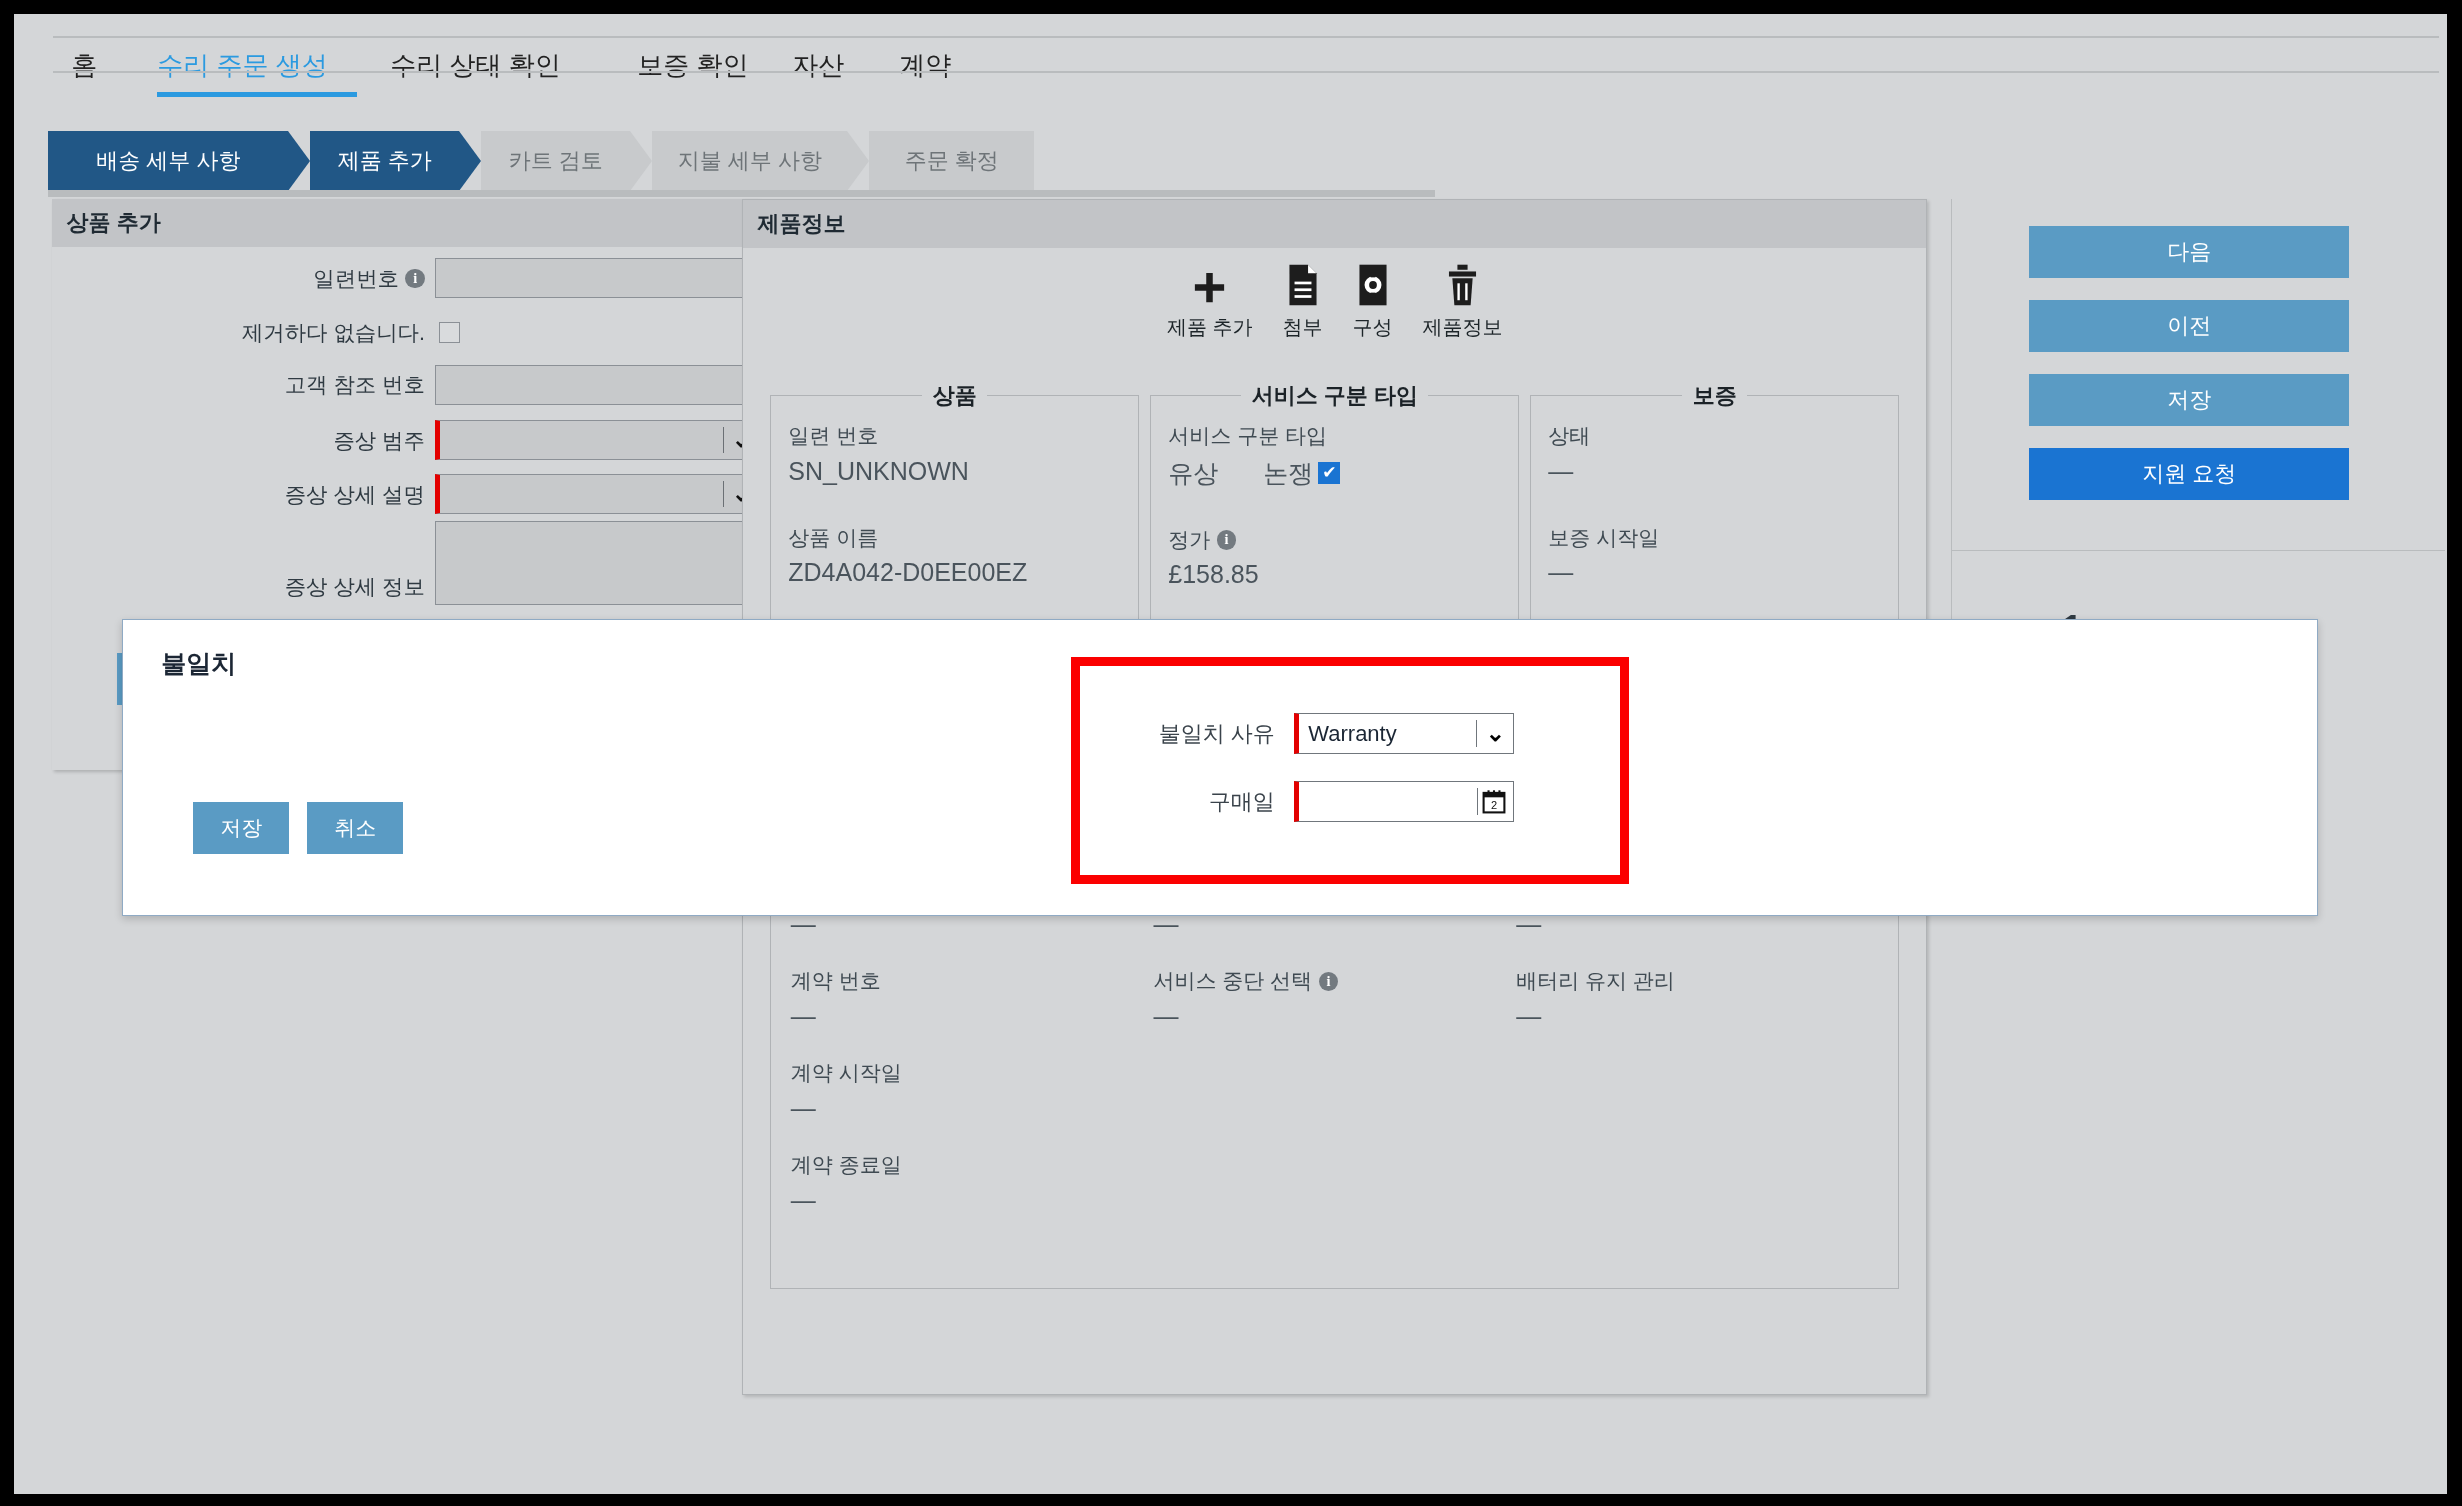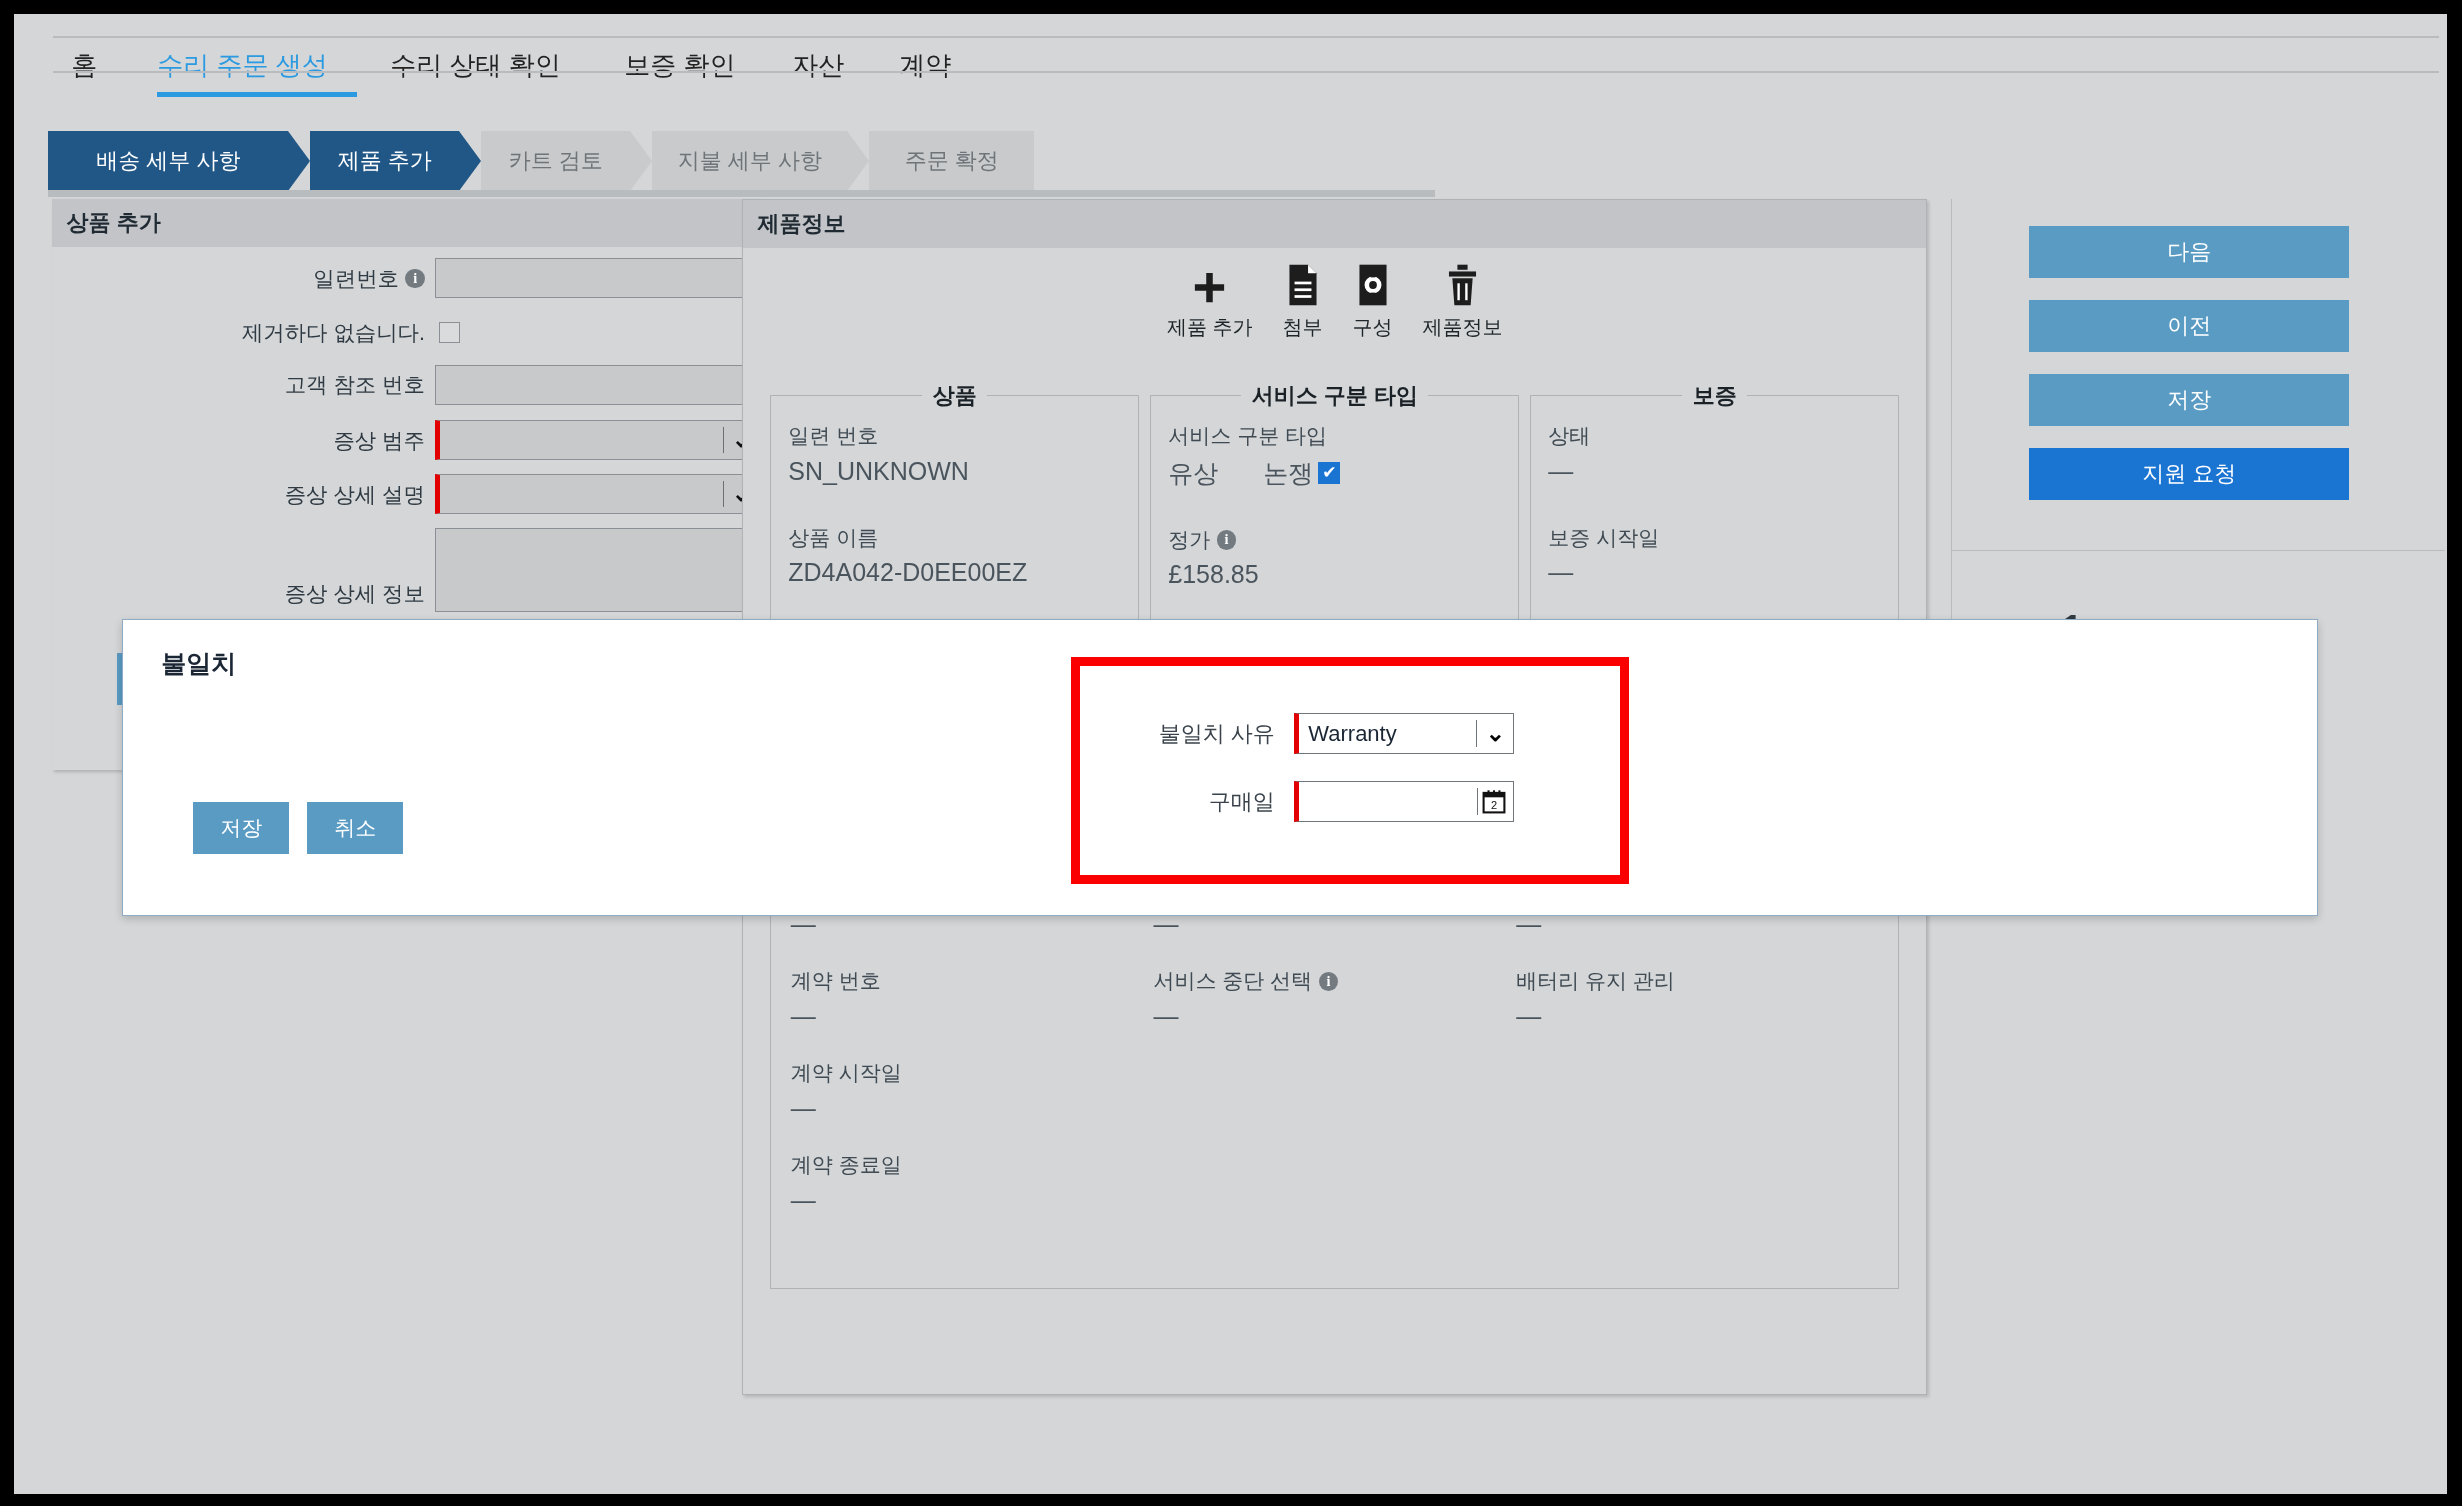--- a/index.html
+++ b/index.html
@@ -243,21 +243,21 @@
 <body>
 
 <div id="page">
 
   <div class="topnav-rule"></div>
   <div class="topnav">
     <div class="topnav-item" style="left:18px">홈</div>
     <div class="topnav-item active" style="left:104px">수리 주문 생성</div>
     <div class="topnav-underline" style="left:104px; width:200px"></div>
     <div class="topnav-item" style="left:337px">수리 상태 확인</div>
-    <div class="topnav-item" style="left:571px">보증 확인</div>
+    <div class="topnav-item" style="left:584px">보증 확인</div>
     <div class="topnav-item" style="left:739px">자산</div>
     <div class="topnav-item" style="left:846px">계약</div>
   </div>
   <div class="topnav-rule2"></div>
 
   <div class="stepper">
     <div class="step done" style="left:0; width:240px">
       <span>배송 세부 사항</span>
       <svg class="chev" viewBox="0 0 34 92" preserveAspectRatio="none">
         <polygon points="0,0 34,46 0,92" fill="#215786"></polygon>
@@ -328,21 +328,21 @@
       <div class="frow" style="height:54px">
         <div class="flabel">
           <span>증상 상세 설명</span>
         </div>
         <div class="fselect">
           <div class="divider"></div>
           <div class="caret">⌄</div>
         </div>
       </div>
 
-      <div class="frow" style="height:91px; align-items:flex-end">
+      <div class="frow" style="height:91px; align-items:flex-start">
         <div class="flabel" style="height:84px; align-items:flex-end; padding-bottom:3.9px">
           <span>증상 상세 정보</span>
         </div>
         <div class="ftextarea"></div>
       </div>
 
     </div>
     <div class="left-btn"></div>
   </div>
 

